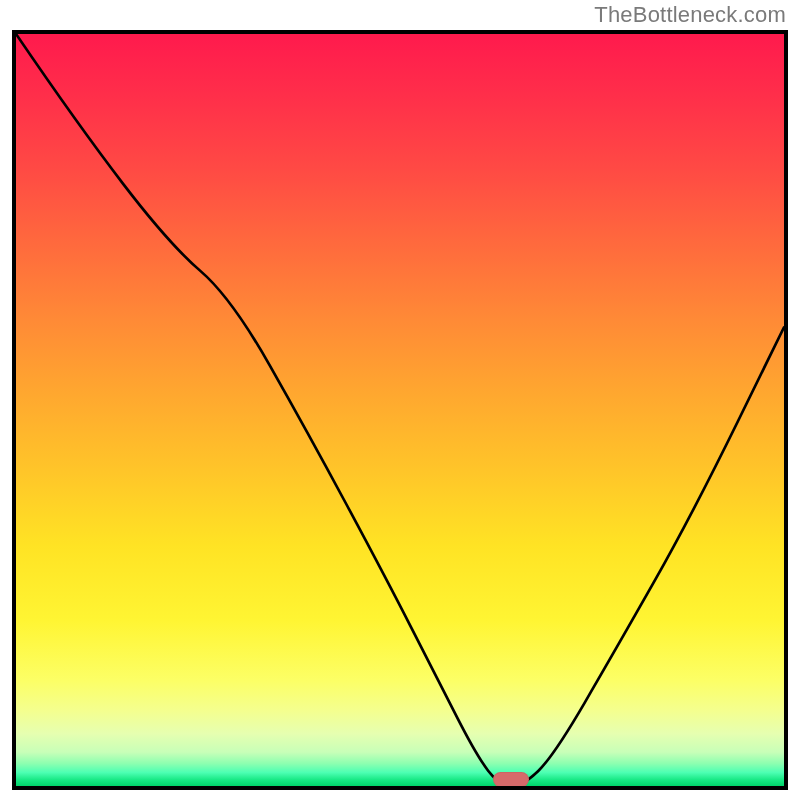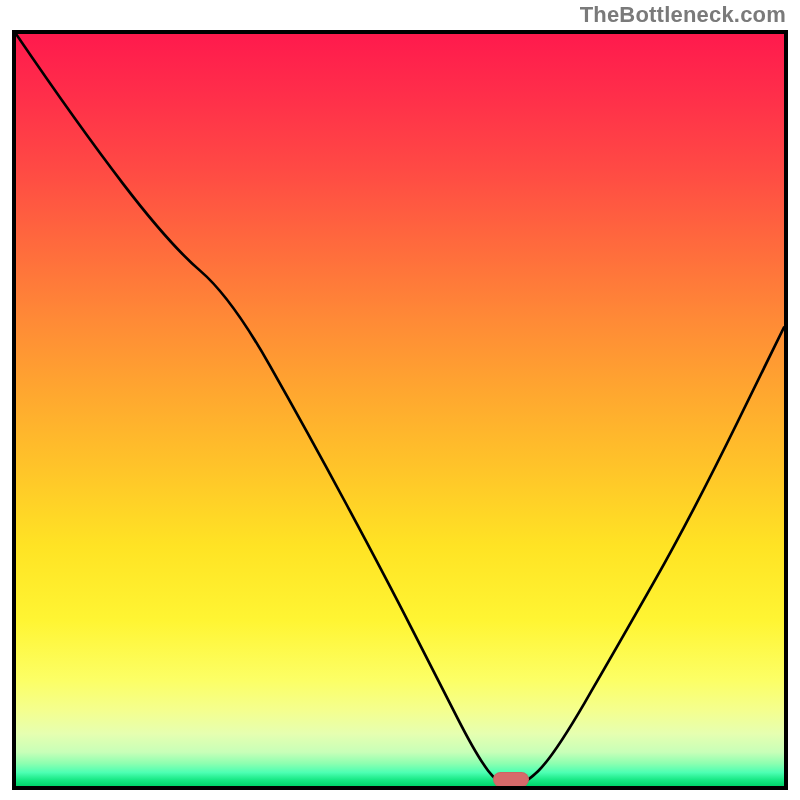--- a/index.html
+++ b/index.html
@@ -13,21 +13,21 @@
   .page {
     position: relative;
     width: 800px;
     height: 800px;
   }
   .credit {
     position: absolute;
     top: 2px;
     right: 14px;
     font-size: 22px;
-    font-weight: 700;
+    font-weight: 400;
     color: #7a7a7a;
     letter-spacing: 0.2px;
   }
   .chart-frame {
     position: absolute;
     top: 30px;
     left: 12px;
     width: 776px;
     height: 760px;
     border: 4px solid #000;

